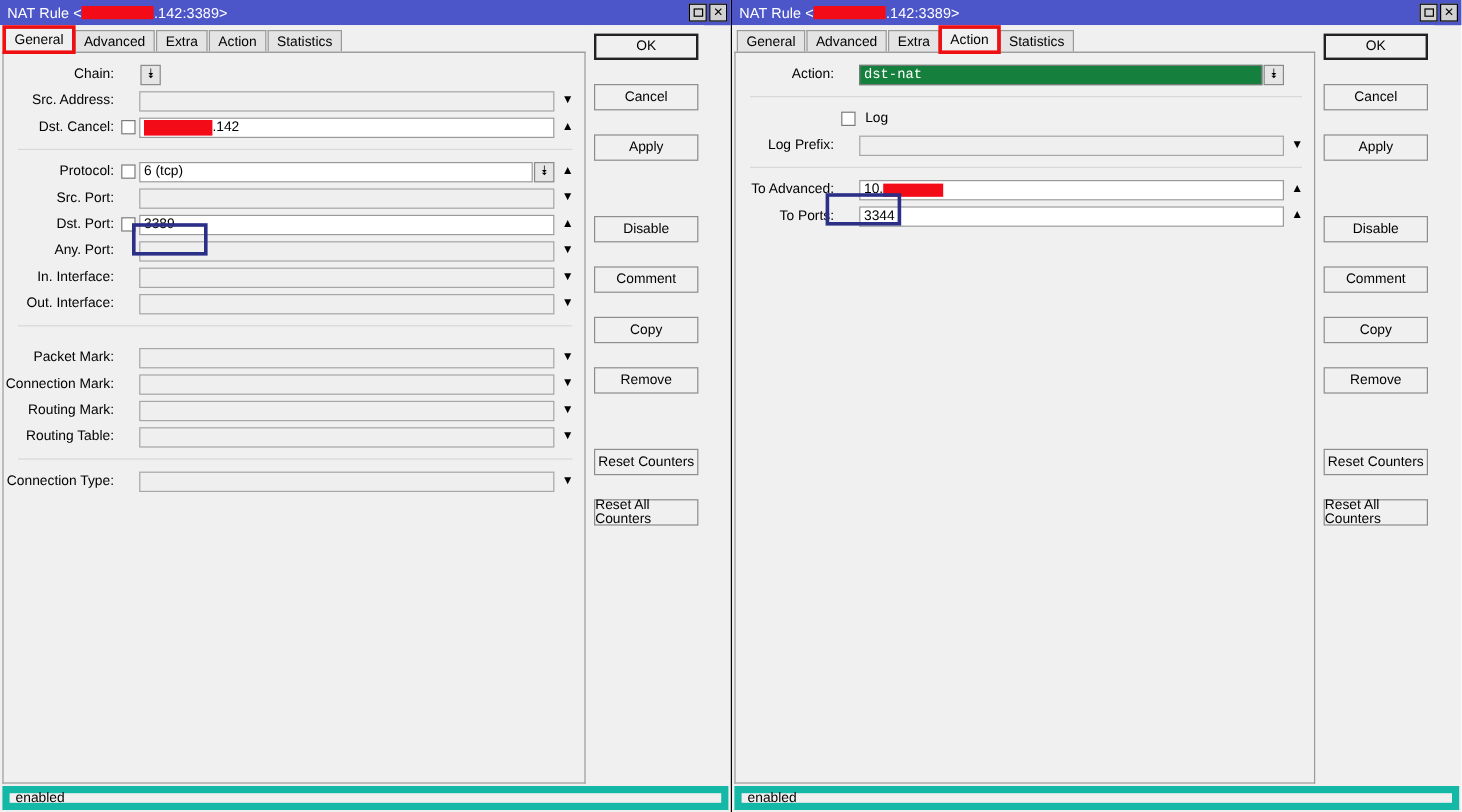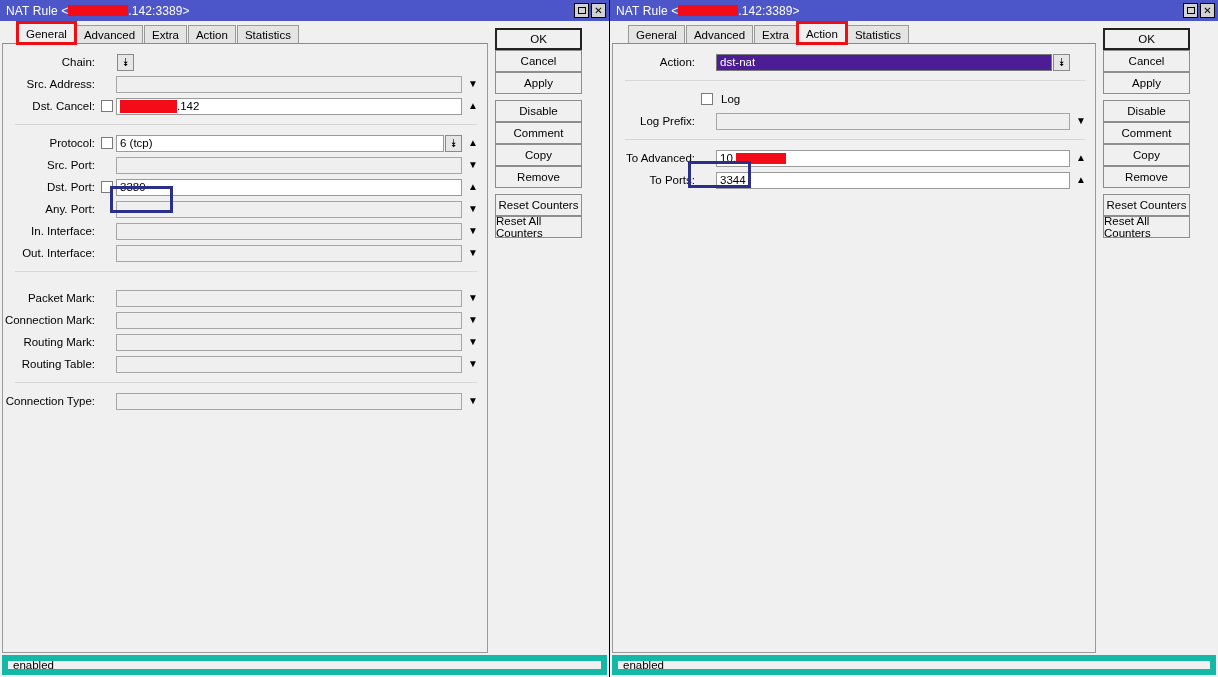--- a/index.html
+++ b/index.html
@@ -65,21 +65,21 @@
   .win-body { flex: 1; display: flex; padding: 0; min-height: 0; }
   .content-col { display: flex; flex-direction: column; min-width: 0; }
   .window.left  .content-col { width: 489px; }
   .window.right .content-col { width: 487px; }
 
   
   .tabstrip {
     height: 22px;
     display: flex;
     align-items: flex-end;
-    padding-left: 18px;
+    padding-left: 4px;
     background: #f0f0f0;
     flex: none;
     position: relative;
   }
   .tab {
     height: 18px;
     padding: 0 7px;
     margin-right: 1px;
     background: #e4e4e4;
     border: 1px solid #999;
@@ -152,23 +152,24 @@
     overflow: hidden;
     white-space: nowrap;
   }
   .field.enabled { background: #ffffff; border-color: #9a9a9a; }
   .field .sel {
     background: #1d8ef0;
     color: #ffffff;
     padding: 0 1px;
   }
   .field.selall {
-    background: #4c1d95;
+    background: #15803d;
     color: #ffffff;
     border-color: #7a7a7a;
+    font-family: Liberation Mono, monospace;
   }
   .caret {
     display: inline-block;
     width: 1px; height: 12px;
     background: #000;
     margin-left: 0px;
   }
 
   
   .dropbtn {
@@ -205,21 +206,21 @@
     z-index: 9;
   }
 
   
   .btncol {
     width: 98px;
     flex: none;
     padding: 7px 5px 0 6px;
     display: flex;
     flex-direction: column;
-    gap: 0;
+    gap: 20px;
     background: #f0f0f0;
   }
   .btn {
     height: 22px;
     background: #f0f0f0;
     border: 1px solid #8d8d8d;
     display: flex; align-items: center; justify-content: center;
     font-size: 11.5px;
     color: #000;
   }

